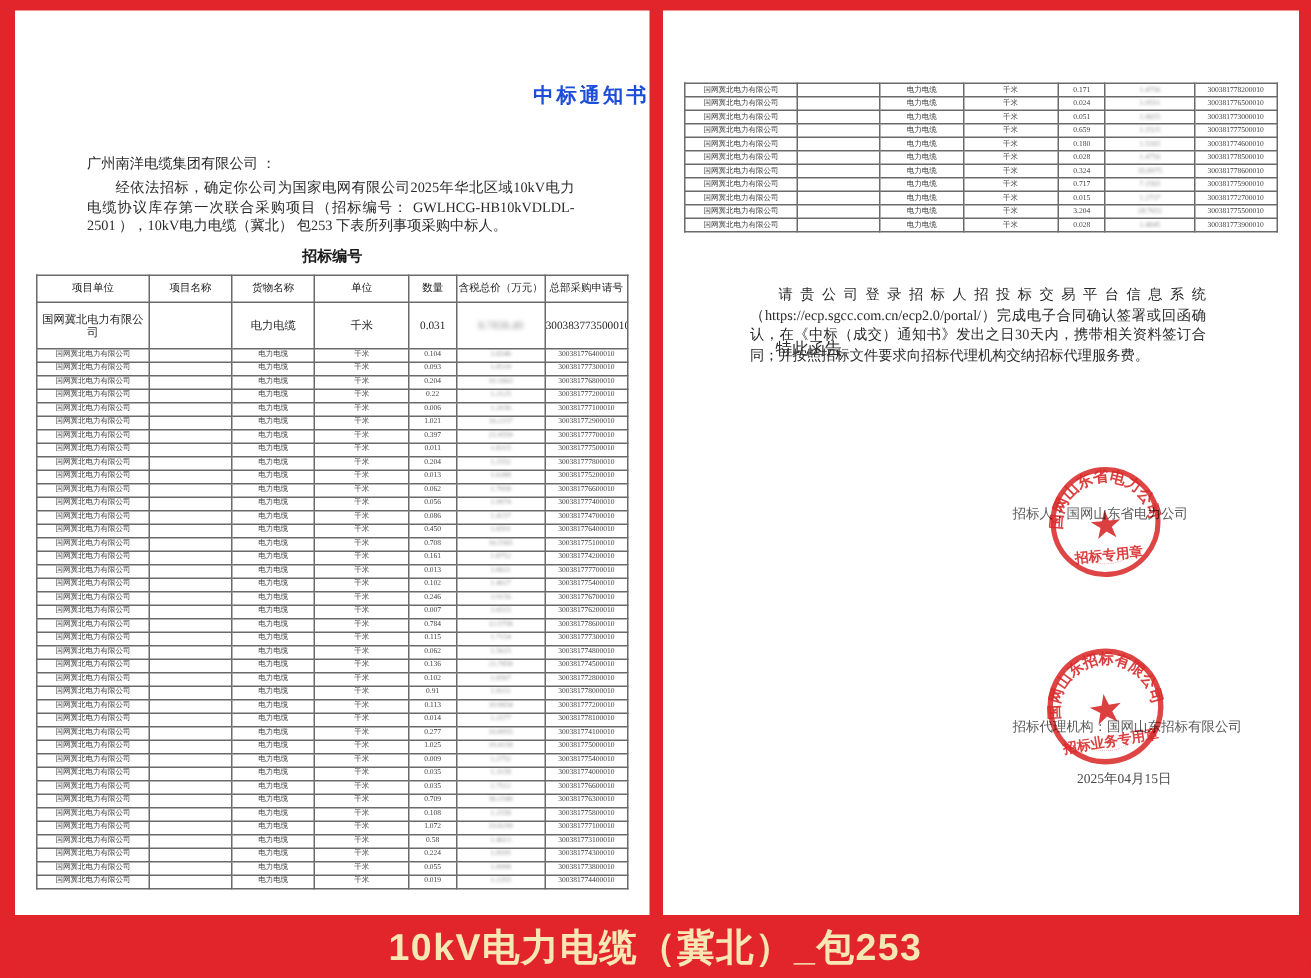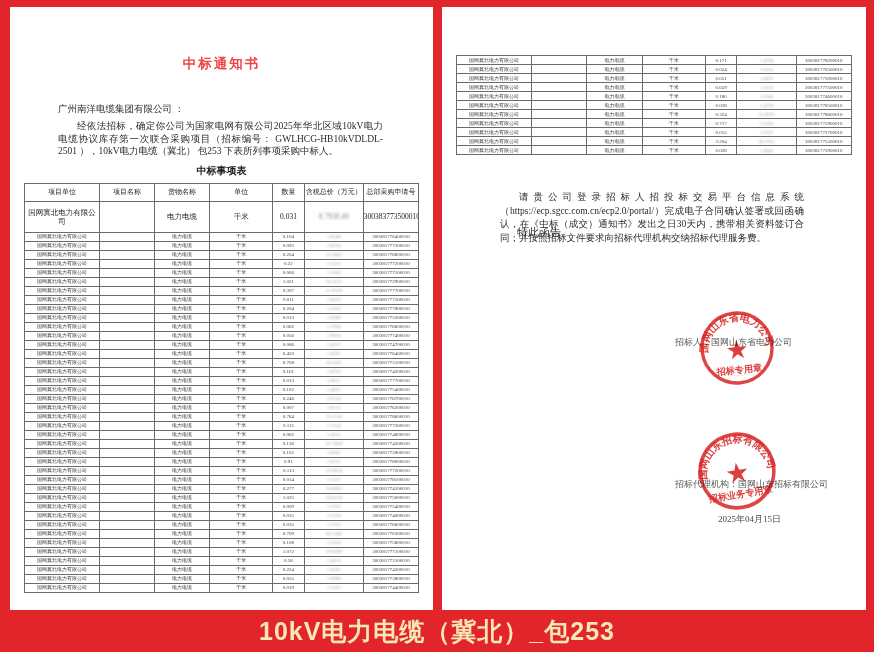--- a/index.html
+++ b/index.html
@@ -10,22 +10,22 @@
   }
   .canvas{position:relative;width:874px;height:652px;background:#E2242B;}
   .page{
     position:absolute;top:7px;height:603px;background:#ffffff;color:#222;
   }
   .page-left{left:10px;width:423px;}
   .page-right{left:442px;width:424px;}
 
   
   .doc-title{
-    margin-top:48px;text-align:center;font-weight:bold;
-    font-size:13.5px;letter-spacing:2px;color:#ef4444;
+    margin-top:48px;text-align:right;font-weight:bold;
+    font-size:13.5px;letter-spacing:2px;color:#1d4ed8;
   }
   .greeting{
     margin:30px 50px 0 48px;font-size:9.5px;color:#2a2a2a;
   }
   .body-par{
     margin:4px 50px 0 48px;font-size:9.5px;line-height:12.5px;
     text-align:justify;text-indent:2em;color:#2a2a2a;
   }
   .table-title{
     margin-top:6px;text-align:center;font-weight:bold;font-size:10px;color:#1a1a1a;
@@ -82,21 +82,21 @@
 </style>
 </head>
 <body>
 
 <div class="canvas">
 
   <div class="page page-left">
     <div class="doc-title">中标通知书</div>
     <div class="greeting">广州南洋电缆集团有限公司 ：</div>
     <div class="body-par">经依法招标，确定你公司为国家电网有限公司2025年华北区域10kV电力电缆协议库存第一次联合采购项目（招标编号： GWLHCG-HB10kVDLDL-2501 ），10kV电力电缆（冀北）  包253  下表所列事项采购中标人。</div>
-    <div class="table-title">中标事项表</div>
+    <div class="table-title">招标编号</div>
 
     <table class="award">
       <colgroup>
         <col style="width:19%">
           <col style="width:14%">
           <col style="width:14%">
         <col style="width:16%">
           <col style="width:8%">
           <col style="width:15%">
           <col style="width:14%">

